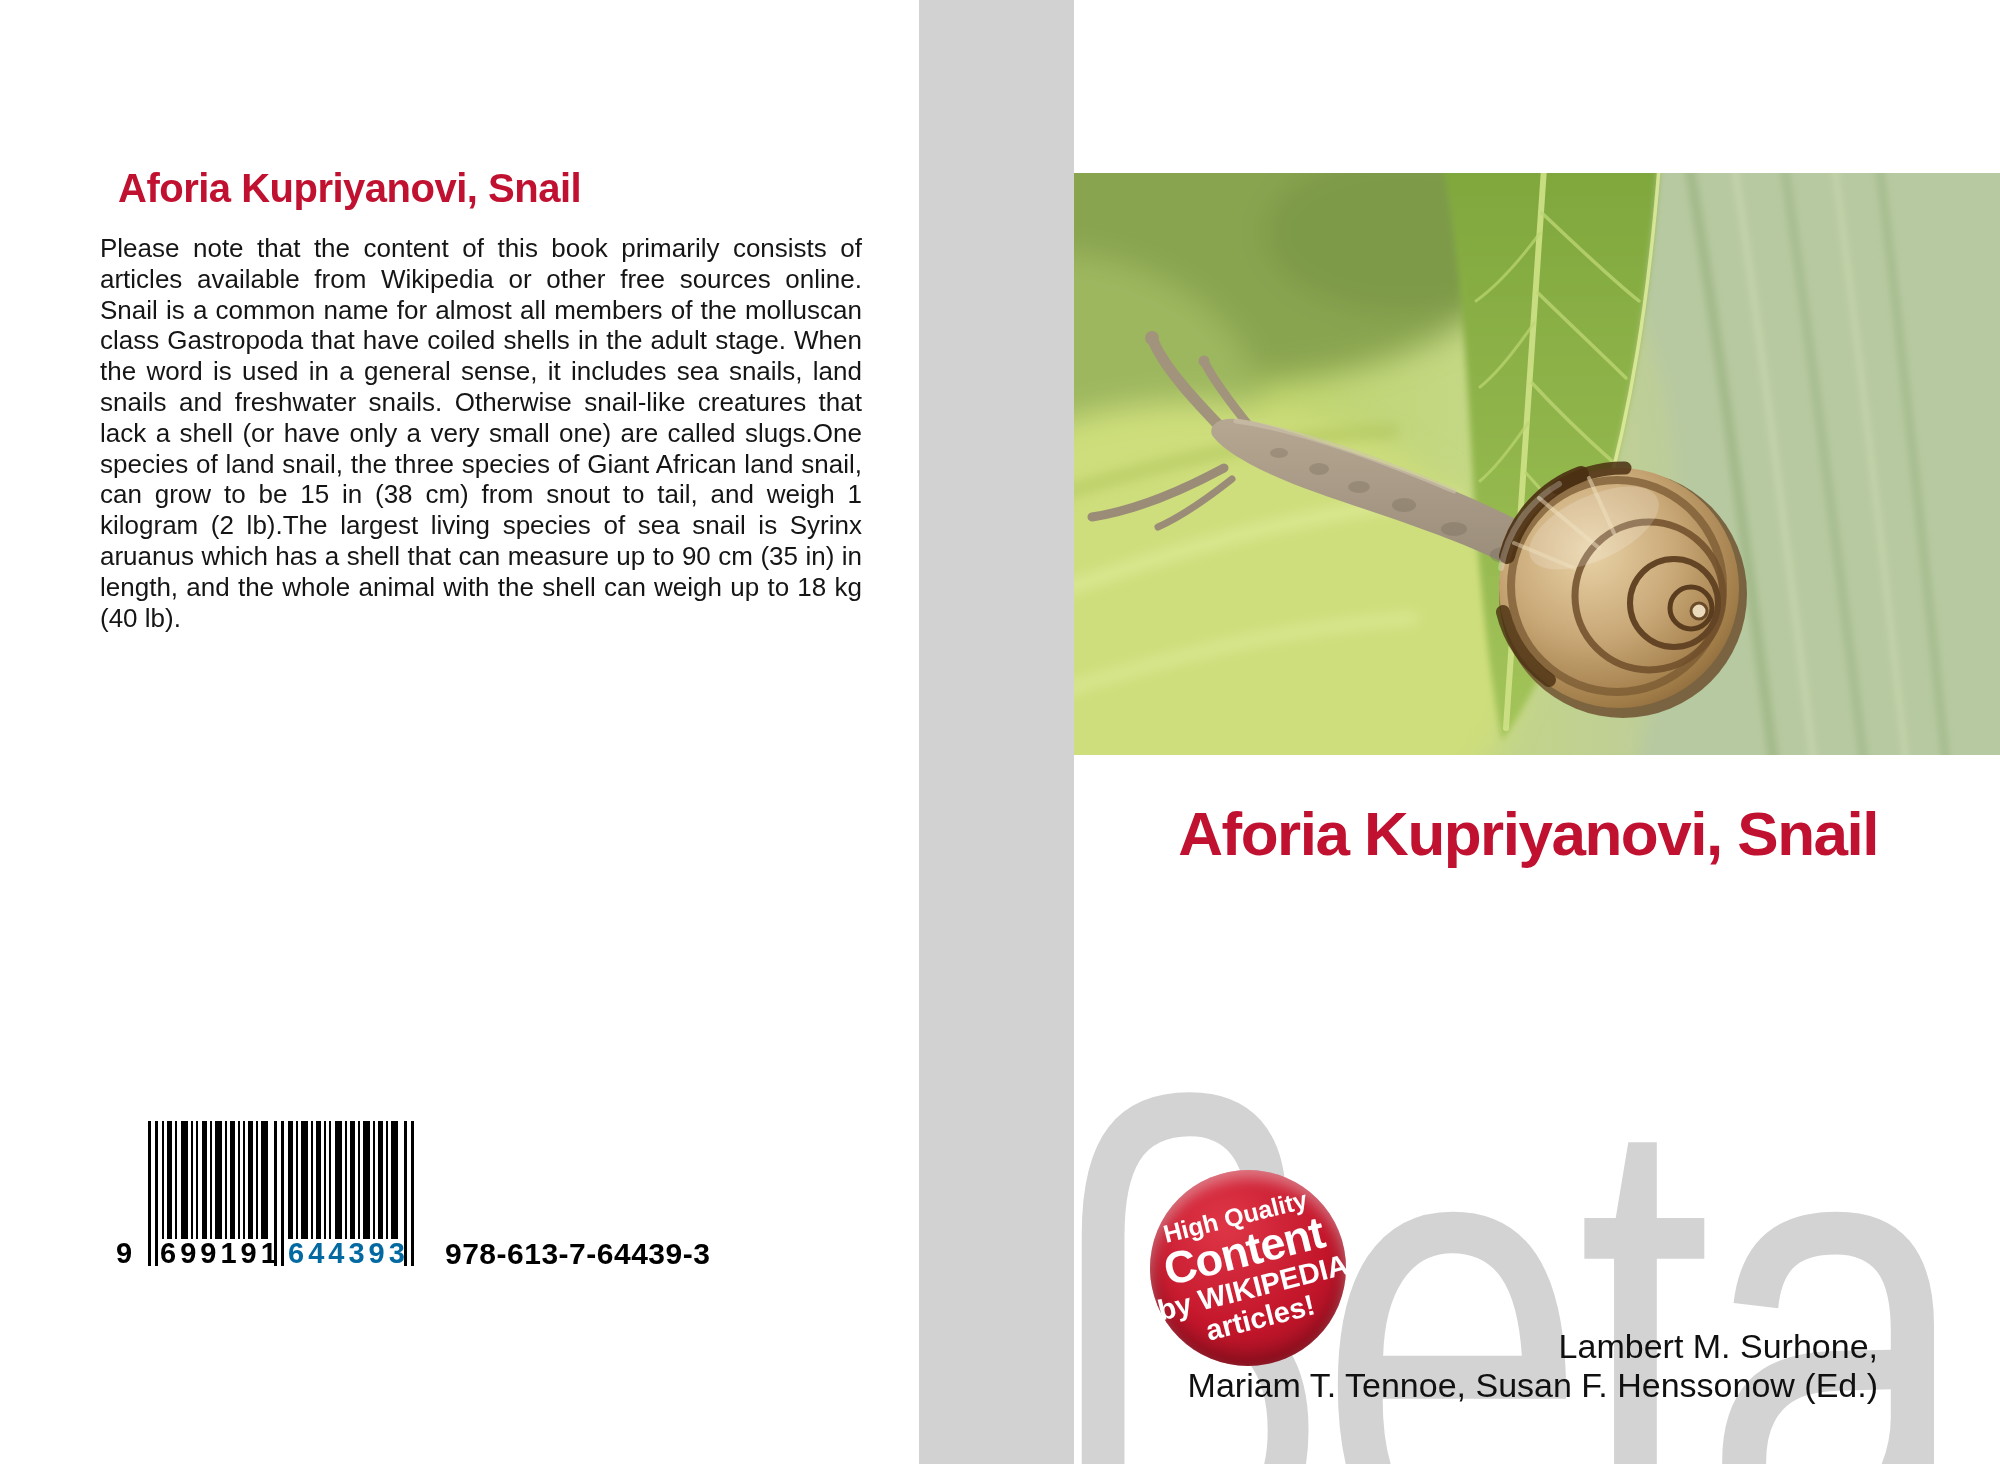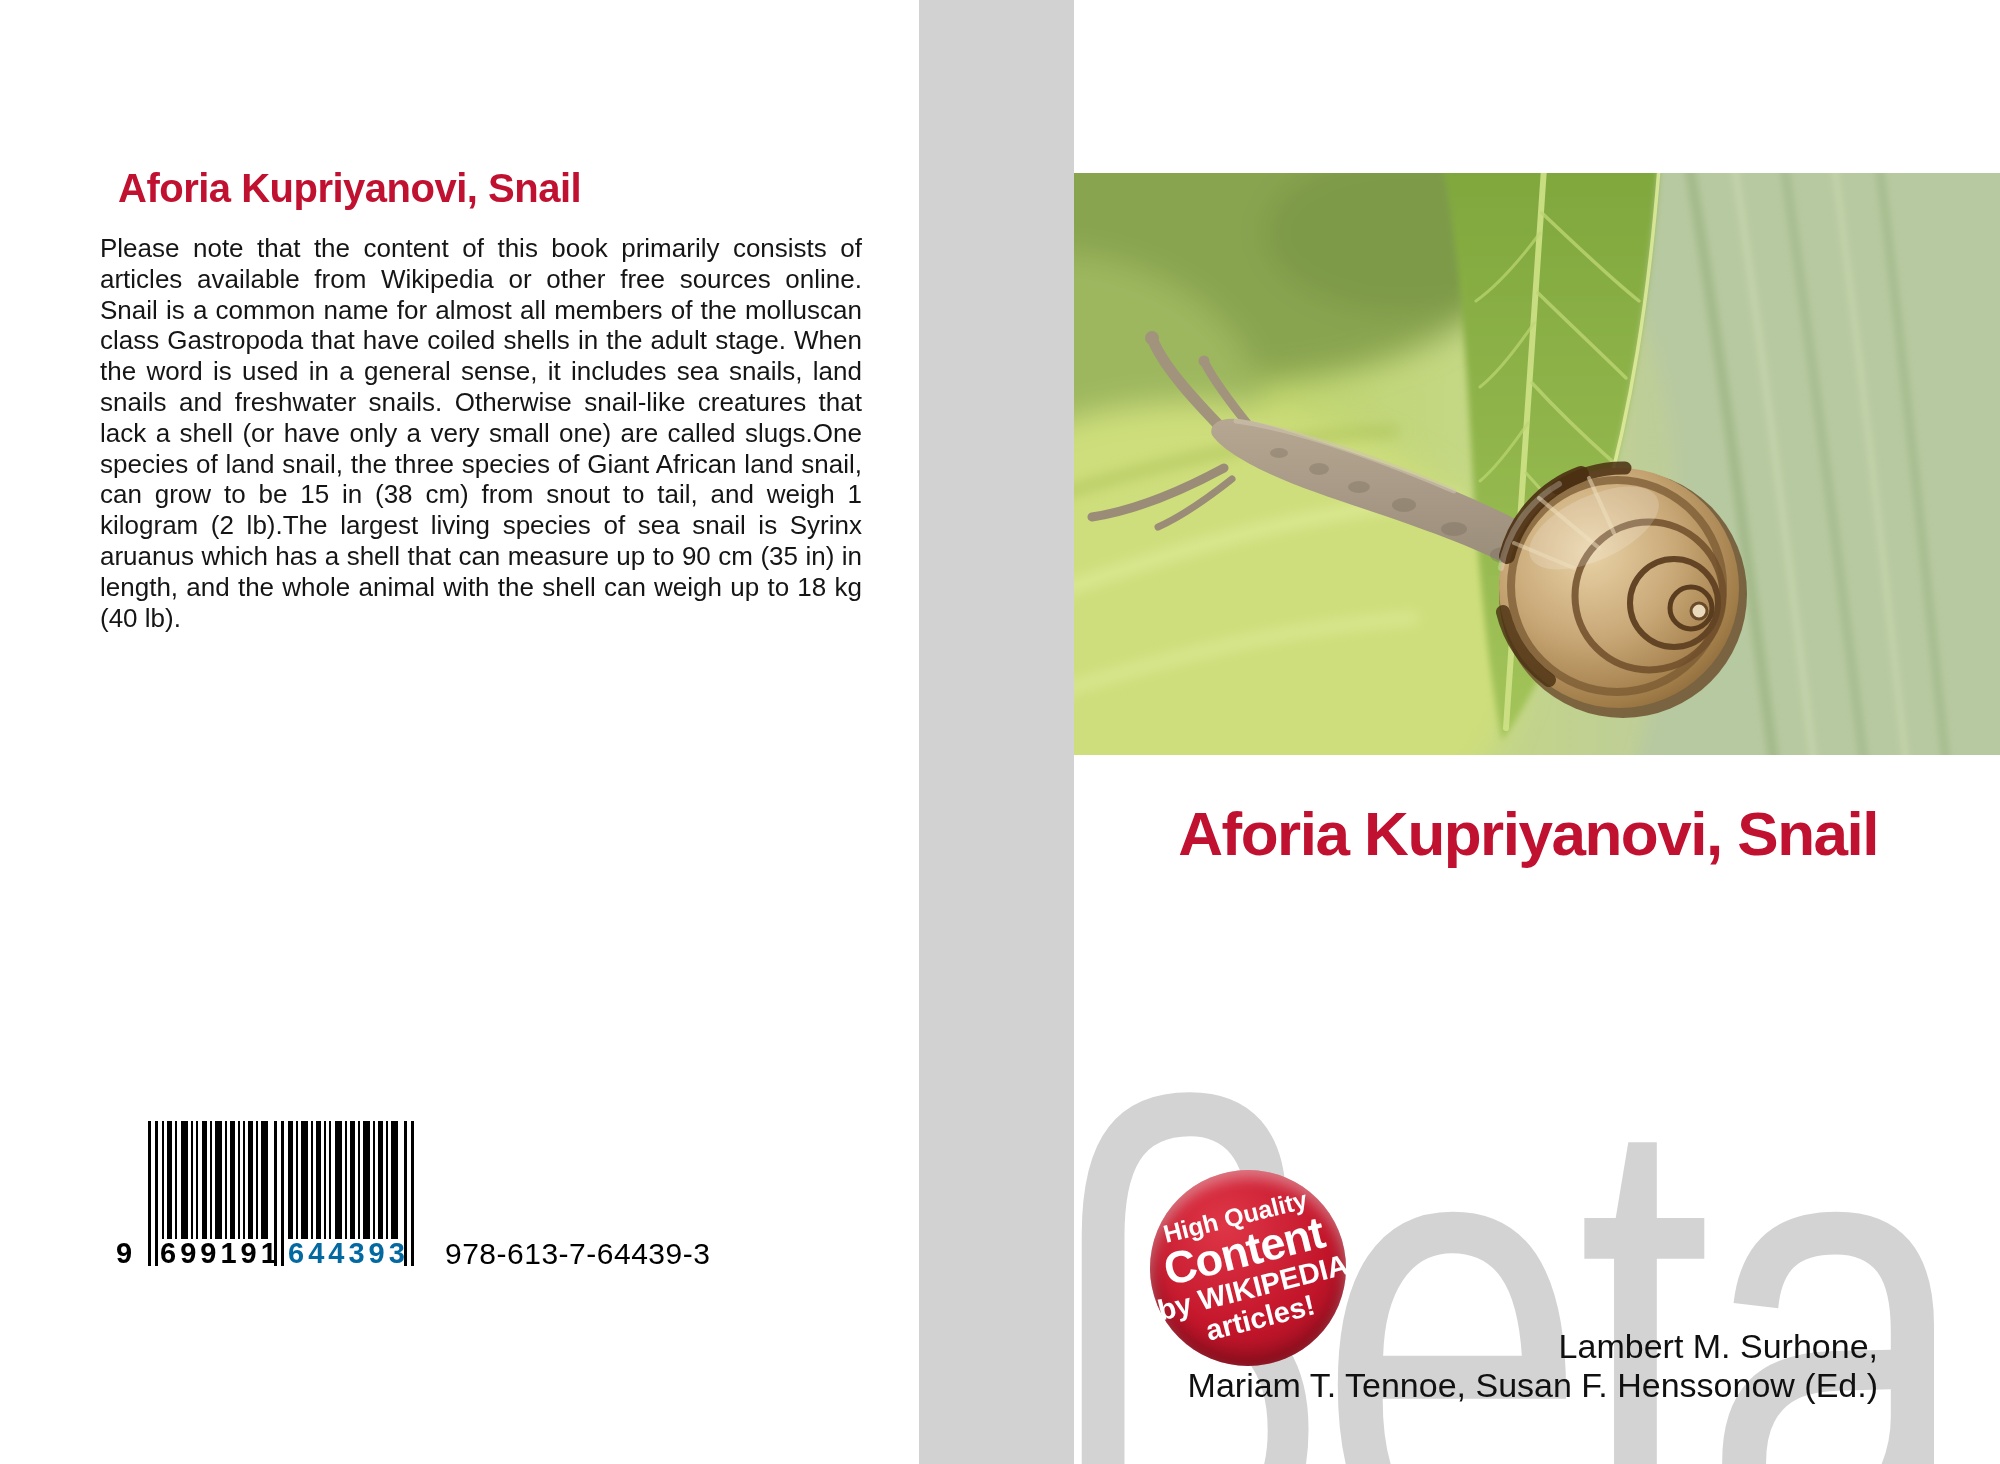--- a/index.html
+++ b/index.html
@@ -31,21 +31,21 @@
   }
   .bc-digits-1{
     position:absolute; left:160px; top:1237px; font-size:29px; font-weight:700;
     letter-spacing:4px; color:#000;
   }
   .bc-digits-2{
     position:absolute; left:288px; top:1237px; font-size:29px; font-weight:700;
     letter-spacing:4px; color:#0369a1;
   }
   .bc-isbn{
-    position:absolute; left:445px; top:1237px; font-size:30px; font-weight:400;
+    position:absolute; left:445px; top:1237px; font-size:30px; font-weight:700;
     letter-spacing:0.5px; color:#000;
   }
 
   
   .logo{
     position:absolute; right:122px; top:56px; text-align:right;
     font-size:52px; line-height:53px; letter-spacing:-1px; color:#343434; white-space:nowrap;
   }
   .logo .beta{color:#b32033; font-weight:400;}
   .logo .script{color:#343434; font-weight:400;}

